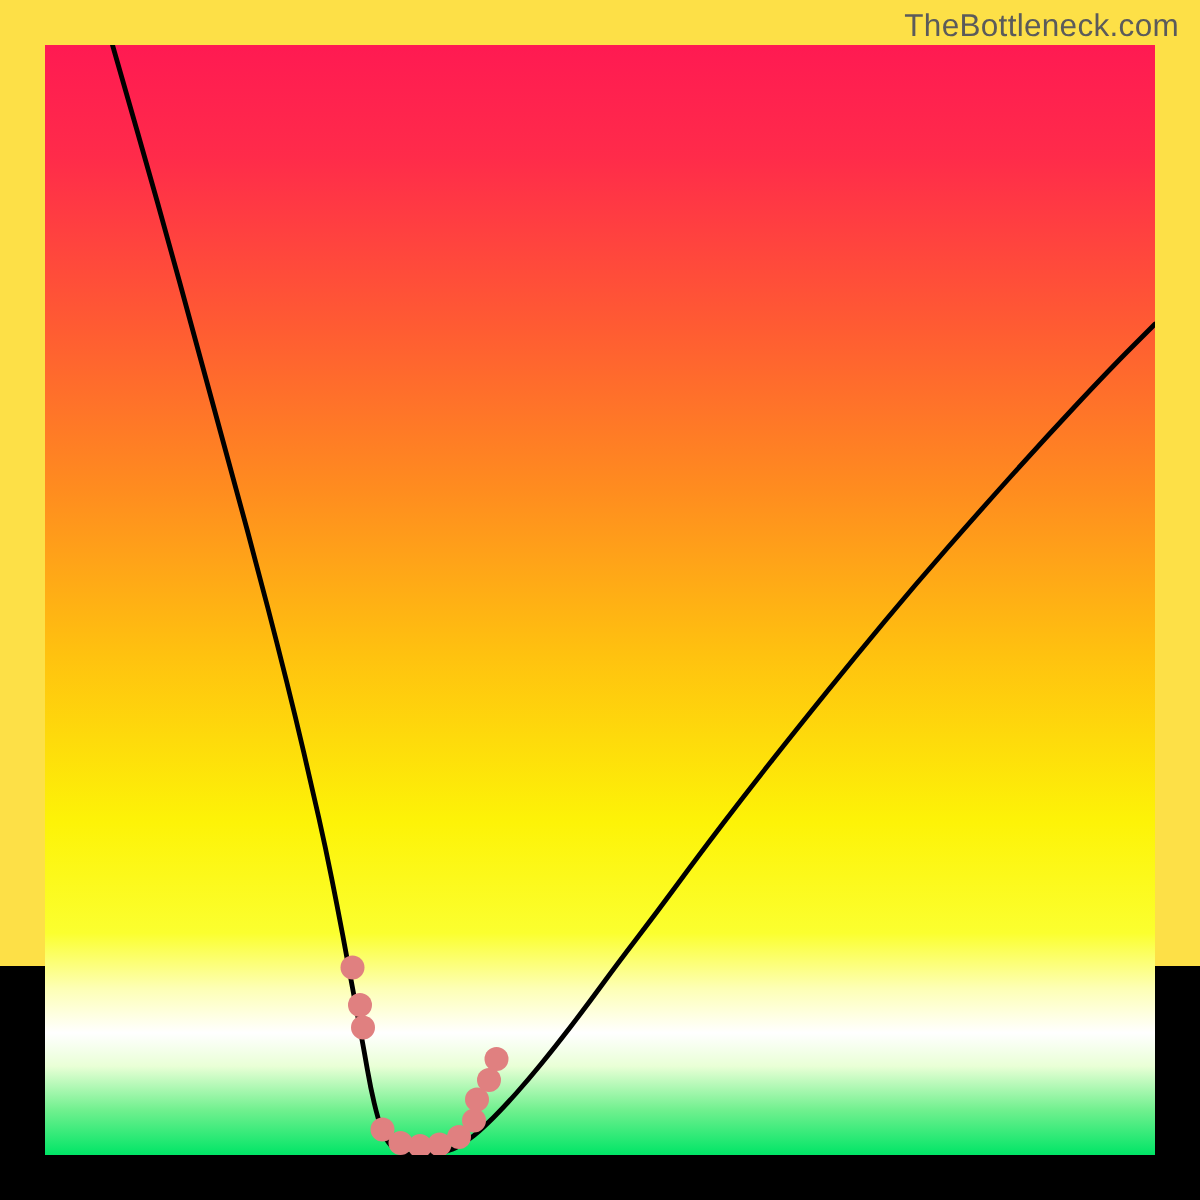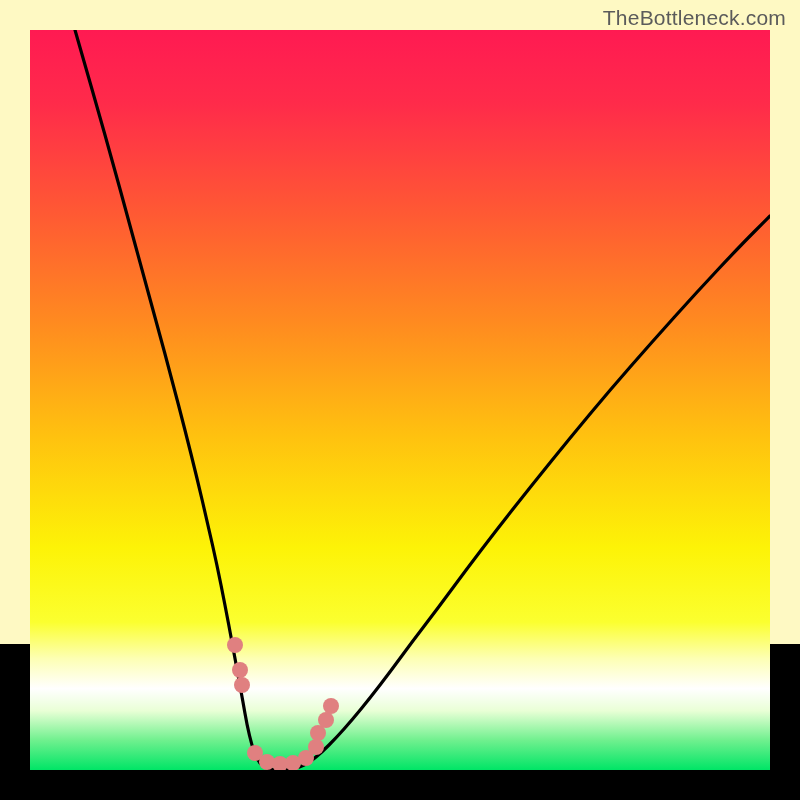--- a/index.html
+++ b/index.html
@@ -8,21 +8,21 @@
     width: 800px;
     height: 800px;
     background: #000;
     overflow: hidden;
     font-family: Arial, Helvetica, sans-serif;
   }
   .frame {
     position: absolute;
     left: 0; top: 0;
     width: 800px; height: 644px;
-    background: #fef9c3;
+    background: #fde047;
   }
   .plot {
     position: absolute;
     left: 30px;
     top: 30px;
     width: 740px;
     height: 740px;
     overflow: hidden;
   }
   svg {

